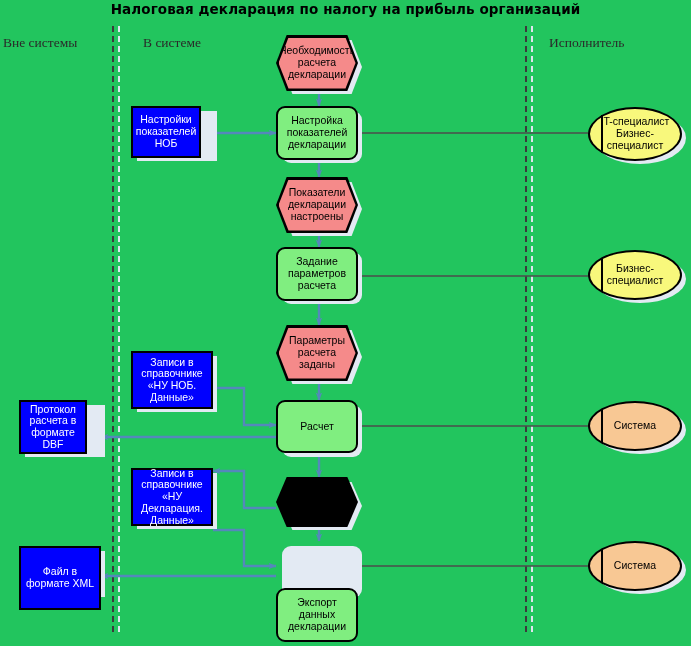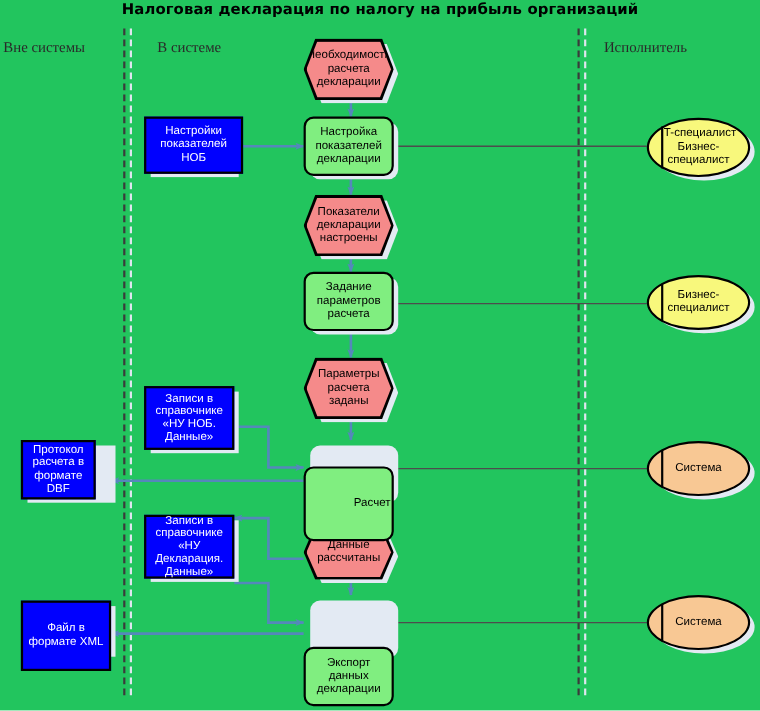--- a/index.html
+++ b/index.html
@@ -217,53 +217,49 @@
   <div class="evt-shadow" style="left:282px; top:330px; width:80px;  height:54px;"></div>
   <div class="evt-outline" style="left:276px; top:325px; width:82px;  height:56px;"></div>
   <div class="node evt" style="left:278.5px; top:327.5px; width:77px; height:51px;text-align:center;">
     <span class="lbl">Параметры
 расчета
 заданы</span>
   </div>
 
   <div class="evt-shadow" style="left:282px; top:482px; width:80px;  height:48px;"></div>
   <div class="evt-outline" style="left:276px; top:477px; width:82px;  height:50px;"></div>
-  <div class="node evt" style="left:278.5px; top:479.5px; width:77px; height:45px;">
-    <span class="lbl">Данные
-рассчитаны</span>
-  </div>
 
   <div class="shadow" style="left:282px; top:111px; width:80px; height:52px; border-radius:9px;"></div>
   <div class="node proc" style="left:276px; top:106px; width:82px; height:54px;">
     <span class="lbl">Настройка
 показателей
 декларации</span>
   </div>
 
   <div class="shadow" style="left:282px; top:252px; width:80px; height:52px; border-radius:9px;"></div>
   <div class="node proc" style="left:276px; top:247px; width:82px; height:54px;">
     <span class="lbl">Задание
 параметров
 расчета</span>
   </div>
 
   <div class="shadow" style="left:282px; top:405px; width:80px; height:52px; border-radius:9px;"></div>
-  <div class="node proc" style="left:276px; top:424px; width:82px; height:68px;justify-content:flex-end;">
+  <div class="node proc" style="left:276px; top:400px; width:82px; height:53px;">
     <span class="lbl">Расчет</span>
   </div>
 
   <div class="shadow" style="left:282px; top:546px; width:80px; height:52px; border-radius:9px;"></div>
   <div class="node proc" style="left:276px; top:541px; width:82px; height:54px;margin-top:47px;">
     <span class="lbl">Экспорт
 данных
 декларации</span>
   </div>
 
   <div class="shadow" style="left:137px; top:111px; width:80px; height:50px;"></div>
-  <div class="node data" style="left:131px; top:106px; width:90px; height:52px;">
+  <div class="node data" style="left:131px; top:106px; width:70px; height:52px;">
     <span class="lbl">Настройки
 показателей
 НОБ</span>
   </div>
 
   <div class="shadow" style="left:137px; top:356px; width:80px; height:56px;"></div>
   <div class="node data" style="left:131px; top:351px; width:82px; height:58px;">
     <span class="lbl">Записи в
 справочнике
 «НУ НОБ.

